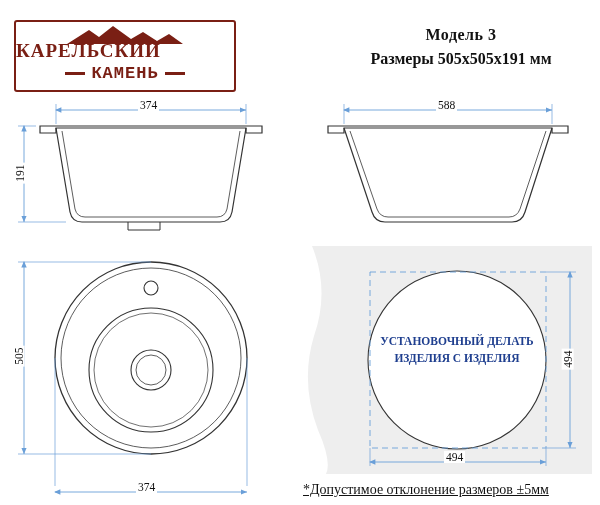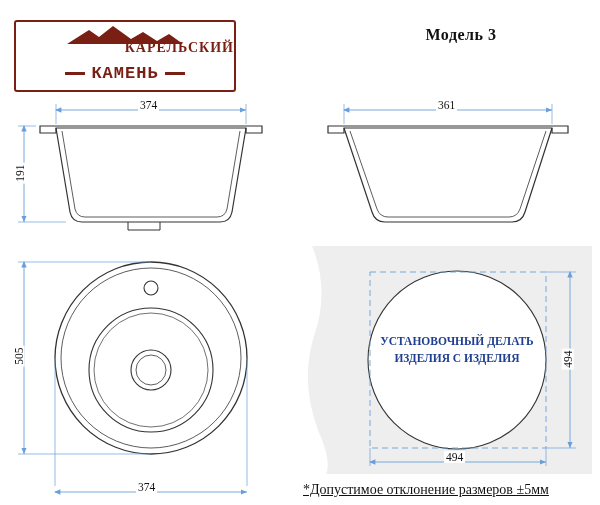--- a/index.html
+++ b/index.html
@@ -35,22 +35,22 @@
     position: absolute;
     left: 50%;
     top: 3px;
     transform: translateX(-50%);
   }
   .logo-line1 {
     position: absolute;
     left: 0;
     right: 0;
     top: 18px;
-    text-align: right;
-    font-size: 14px;
+    text-align: left;
+    font-size: 19px;
     font-weight: bold;
     letter-spacing: 1px;
     color: #7a1f14;
     font-family: "Liberation Serif", serif;
   }
   .logo-line2-wrap {
     position: absolute;
     left: 0;
     right: 0;
     top: 42px;
@@ -144,20 +144,21 @@
     <div class="logo-line1">КАРЕЛЬСКИЙ</div>
     <div class="logo-line2-wrap">
       <span class="logo-dash"></span>
       <span class="logo-line2">КАМЕНЬ</span>
       <span class="logo-dash"></span>
     </div>
   </div>
 
   <div class="title-block">
     <div class="title-model">Модель 3</div>
+    <div class="title-dims">Размеры 505x505x191 мм</div>
   </div>
 
   <svg class="draw" viewBox="0 0 600 505">
     <defs>
       <marker id="arr" markerWidth="8" markerHeight="8" refX="7" refY="3" orient="auto" markerUnits="strokeWidth">
         <path d="M0,0 L7,3 L0,6 z" fill="#6a9fd8"></path>
       </marker>
       <marker id="arrS" markerWidth="8" markerHeight="8" refX="1" refY="3" orient="auto" markerUnits="strokeWidth">
         <path d="M7,0 L0,3 L7,6 z" fill="#6a9fd8"></path>
       </marker>
@@ -221,21 +222,21 @@
       <line x1="546" y1="448" x2="546" y2="466" stroke="#6a9fd8" stroke-width="0.7"></line>
       <line x1="546" y1="272" x2="576" y2="272" stroke="#6a9fd8" stroke-width="0.7"></line>
       <line x1="546" y1="448" x2="576" y2="448" stroke="#6a9fd8" stroke-width="0.7"></line>
       <line x1="370" y1="462" x2="546" y2="462" stroke="#6a9fd8" stroke-width="0.9" marker-start="url(#arrS)" marker-end="url(#arr)"></line>
       <line x1="570" y1="272" x2="570" y2="448" stroke="#6a9fd8" stroke-width="0.9" marker-start="url(#arrS)" marker-end="url(#arr)"></line>
     </g>
   </svg>
 
   <div class="dim-label" style="left:138px; top:99px;">374</div>
   <div class="dim-label vert" style="left:9px; top:167px;">191</div>
-  <div class="dim-label" style="left:436px; top:99px;">361</div>
+  <div class="dim-label" style="left:436px; top:99px;">588</div>
   <div class="dim-label" style="left:136px; top:481px;">374</div>
   <div class="dim-label vert" style="left:8px; top:350px;">505</div>
   <div class="dim-label" style="left:444px; top:451px;">494</div>
   <div class="dim-label vert" style="left:557px; top:353px;">494</div>
 
   <div class="inset-text">
     <div>УСТАНОВОЧНЫЙ ДЕЛАТЬ</div>
     <div>ИЗДЕЛИЯ С ИЗДЕЛИЯ</div>
   </div>
 

